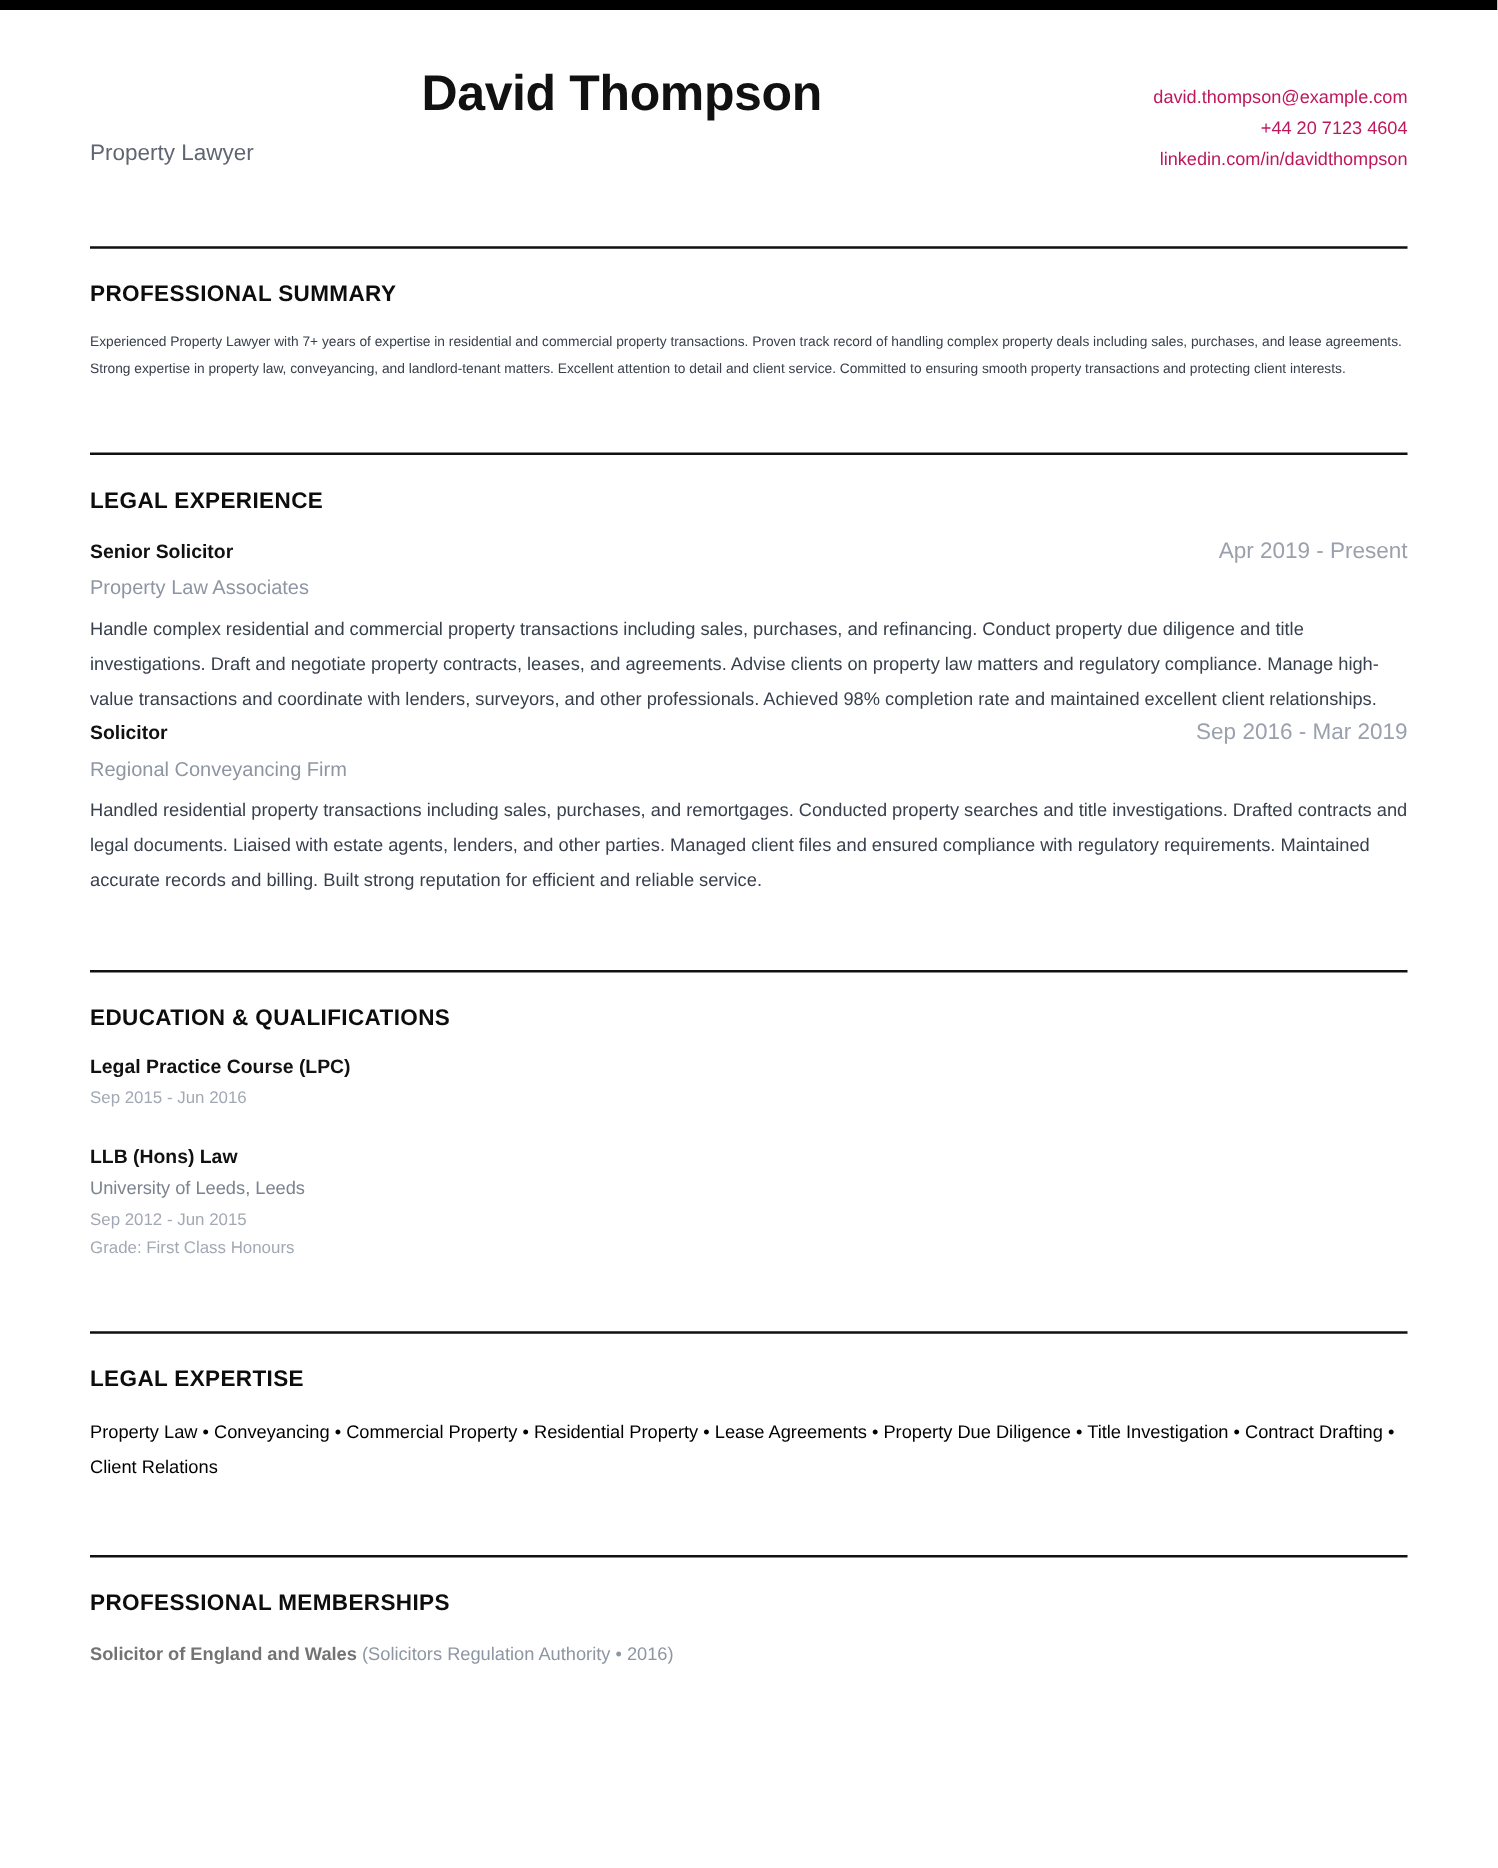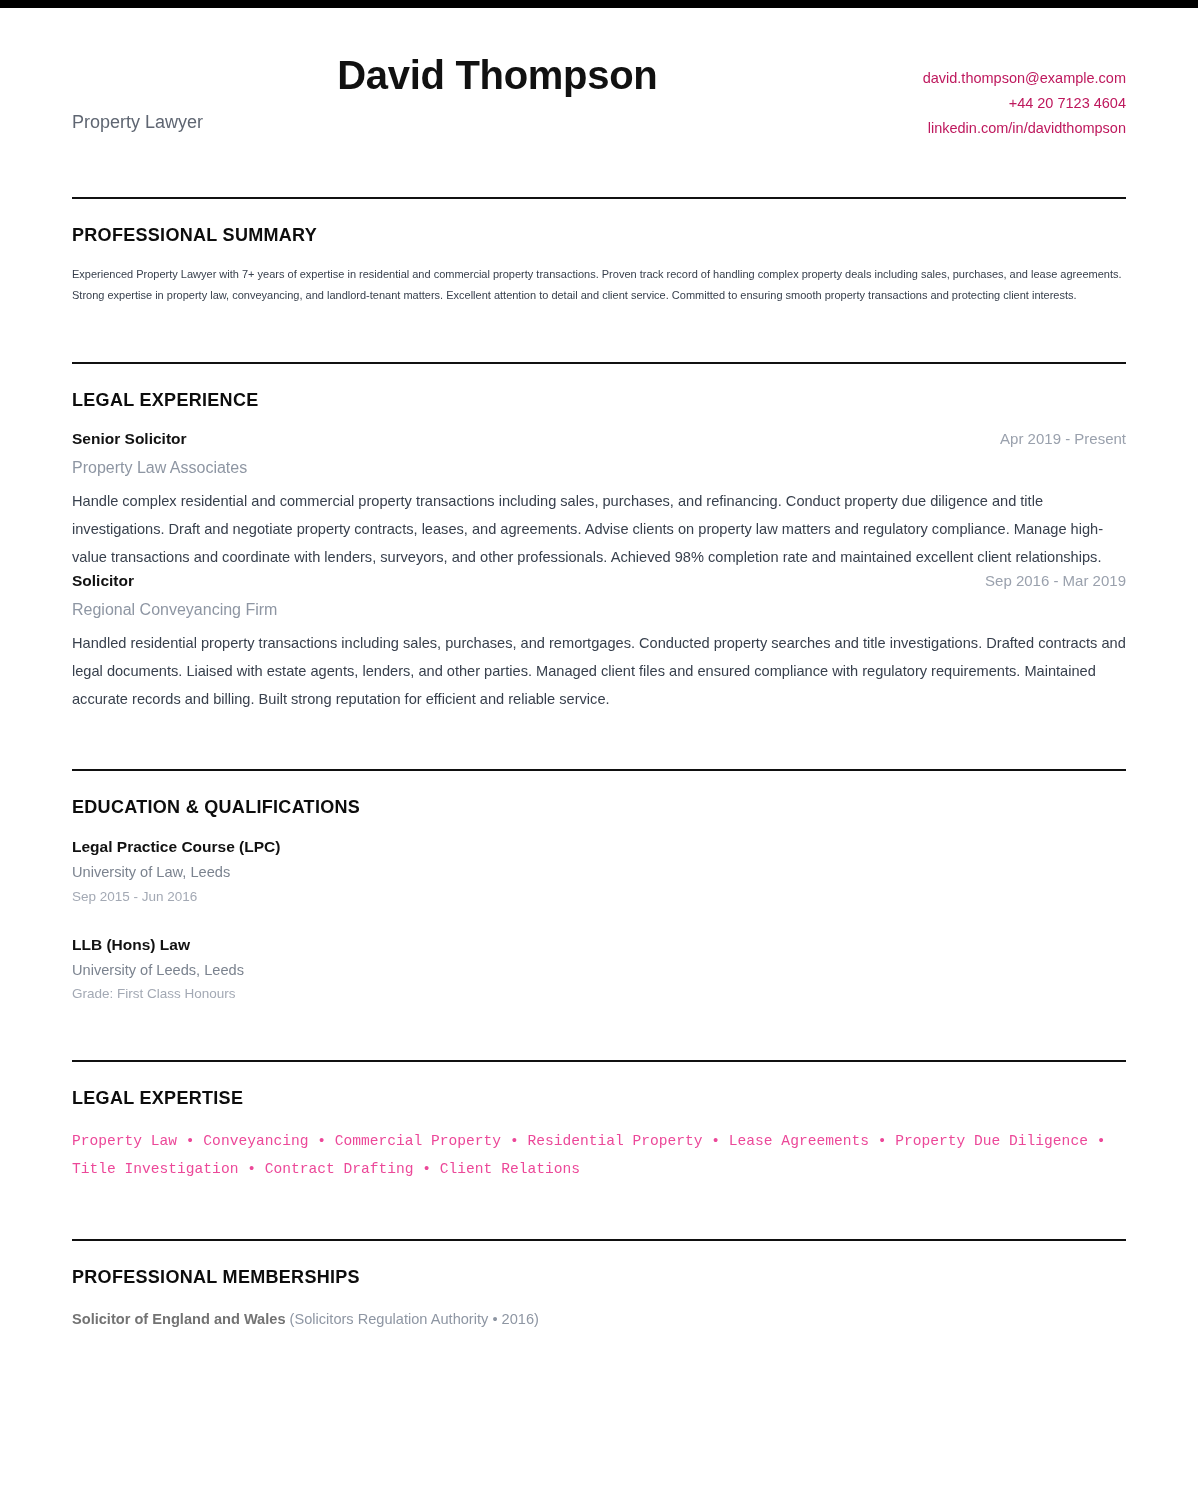--- a/index.html
+++ b/index.html
@@ -90,21 +90,21 @@
     align-items: baseline;
     justify-content: space-between;
   }
   .job-title {
     font-size: 15.5px;
     font-weight: 700;
     color: #111111;
     line-height: 1.3;
   }
   .job-dates {
-    font-size: 15px;
+    font-size: 18px;
     color: #9aa1ad;
     white-space: nowrap;
     padding-left: 20px;
     line-height: 1.3;
   }
   .job-company {
     font-size: 16px;
     color: #8e96a3;
     margin-top: 9px;
     line-height: 1.3;
@@ -142,23 +142,22 @@
   }
   .edu-grade {
     font-size: 13.5px;
     color: #a3a9b4;
     line-height: 1.6;
     margin-top: 1px;
   }
   
   .skills {
     font-size: 14.6px;
-    color: #ec4899;
+    color: #000000;
     line-height: 1.92;
-    font-family: Liberation Mono, monospace;
   }
   
   .membership {
     font-size: 14.6px;
     line-height: 1.8;
   }
   .membership-name {
     font-weight: 700;
     color: #737373;
     text-align: center;
@@ -214,27 +213,27 @@
       <div class="job-desc">Handled residential property transactions including sales, purchases, and remortgages. Conducted property searches and title investigations. Drafted contracts and legal documents. Liaised with estate agents, lenders, and other parties. Managed client files and ensured compliance with regulatory requirements. Maintained accurate records and billing. Built strong reputation for efficient and reliable service.</div>
     </div>
   </div>
 
   <div class="section">
     <div class="divider"></div>
     <h2 class="section-heading">EDUCATION &amp; QUALIFICATIONS</h2>
 
     <div class="edu">
       <div class="edu-degree">Legal Practice Course (LPC)</div>
-      <div class="edu-school">University of Law, Leeds</div>
       <div class="edu-dates">Sep 2015 - Jun 2016</div>
     </div>
 
     <div class="edu">
       <div class="edu-degree">LLB (Hons) Law</div>
       <div class="edu-school">University of Leeds, Leeds</div>
+      <div class="edu-dates">Sep 2012 - Jun 2015</div>
       <div class="edu-grade">Grade: First Class Honours</div>
     </div>
   </div>
 
   <div class="section">
     <div class="divider"></div>
     <h2 class="section-heading">LEGAL EXPERTISE</h2>
     <div class="skills">Property Law • Conveyancing • Commercial Property • Residential Property • Lease Agreements • Property Due Diligence • Title Investigation • Contract Drafting • Client Relations</div>
   </div>
 

